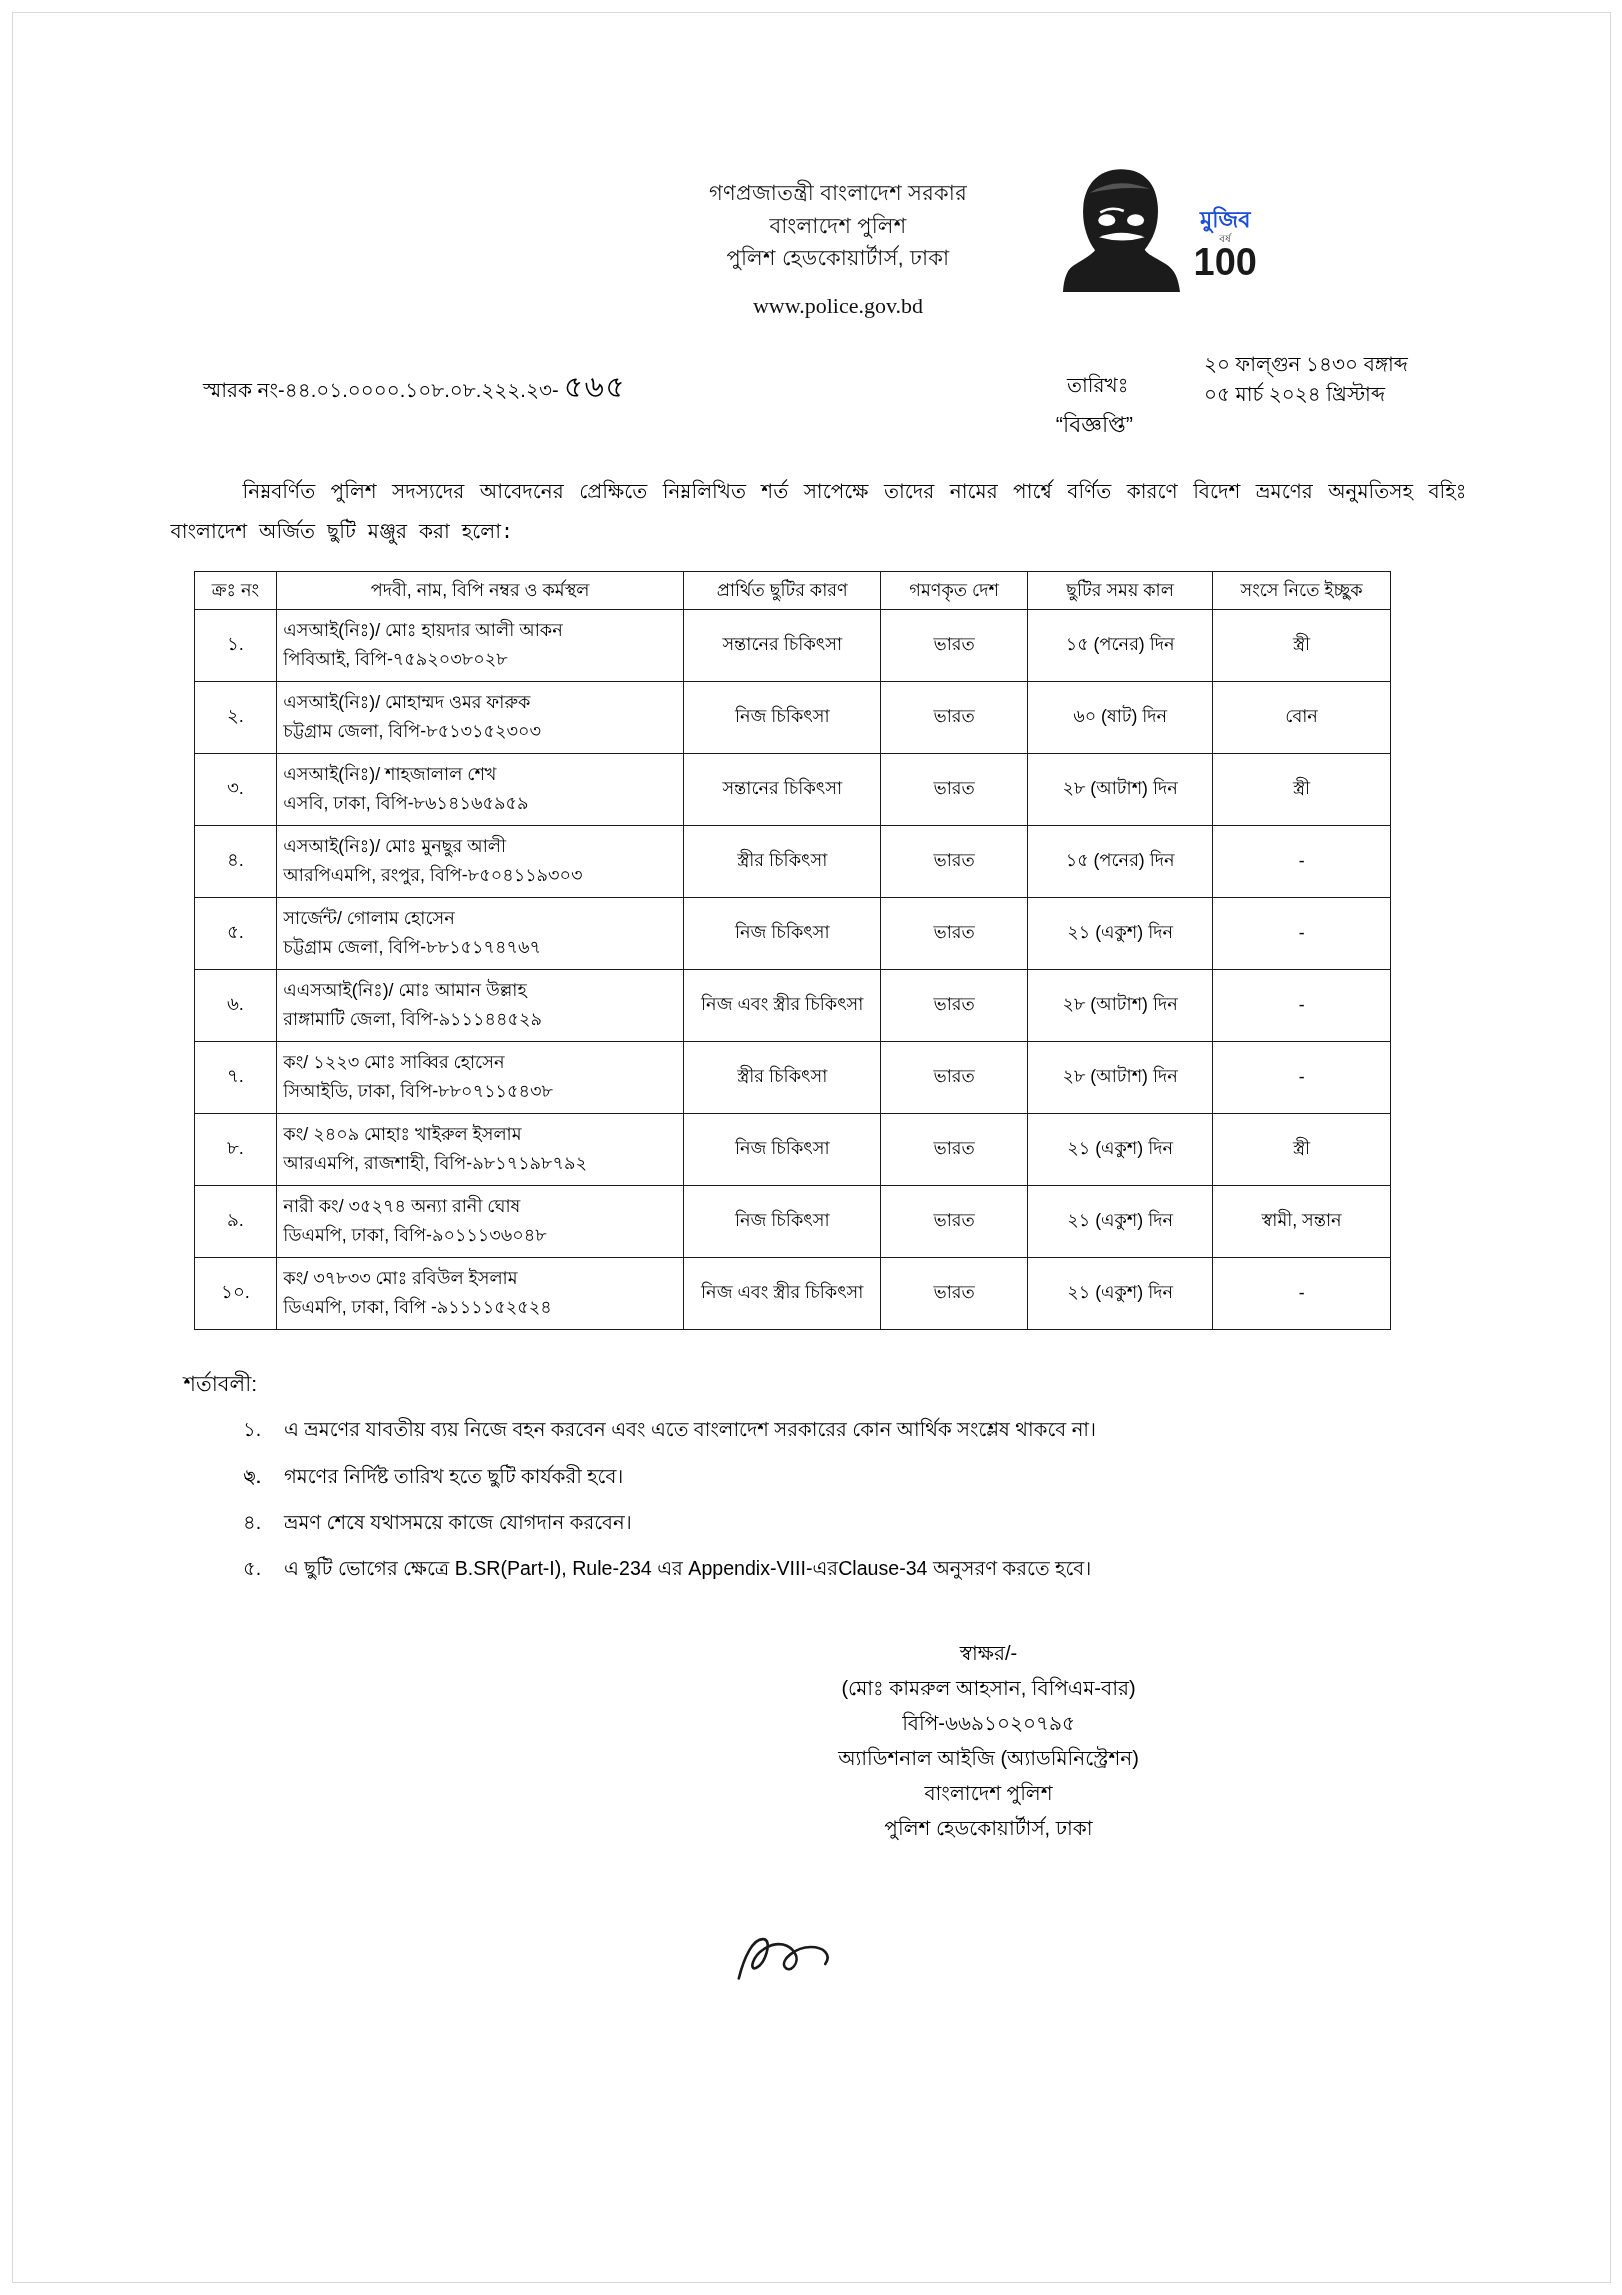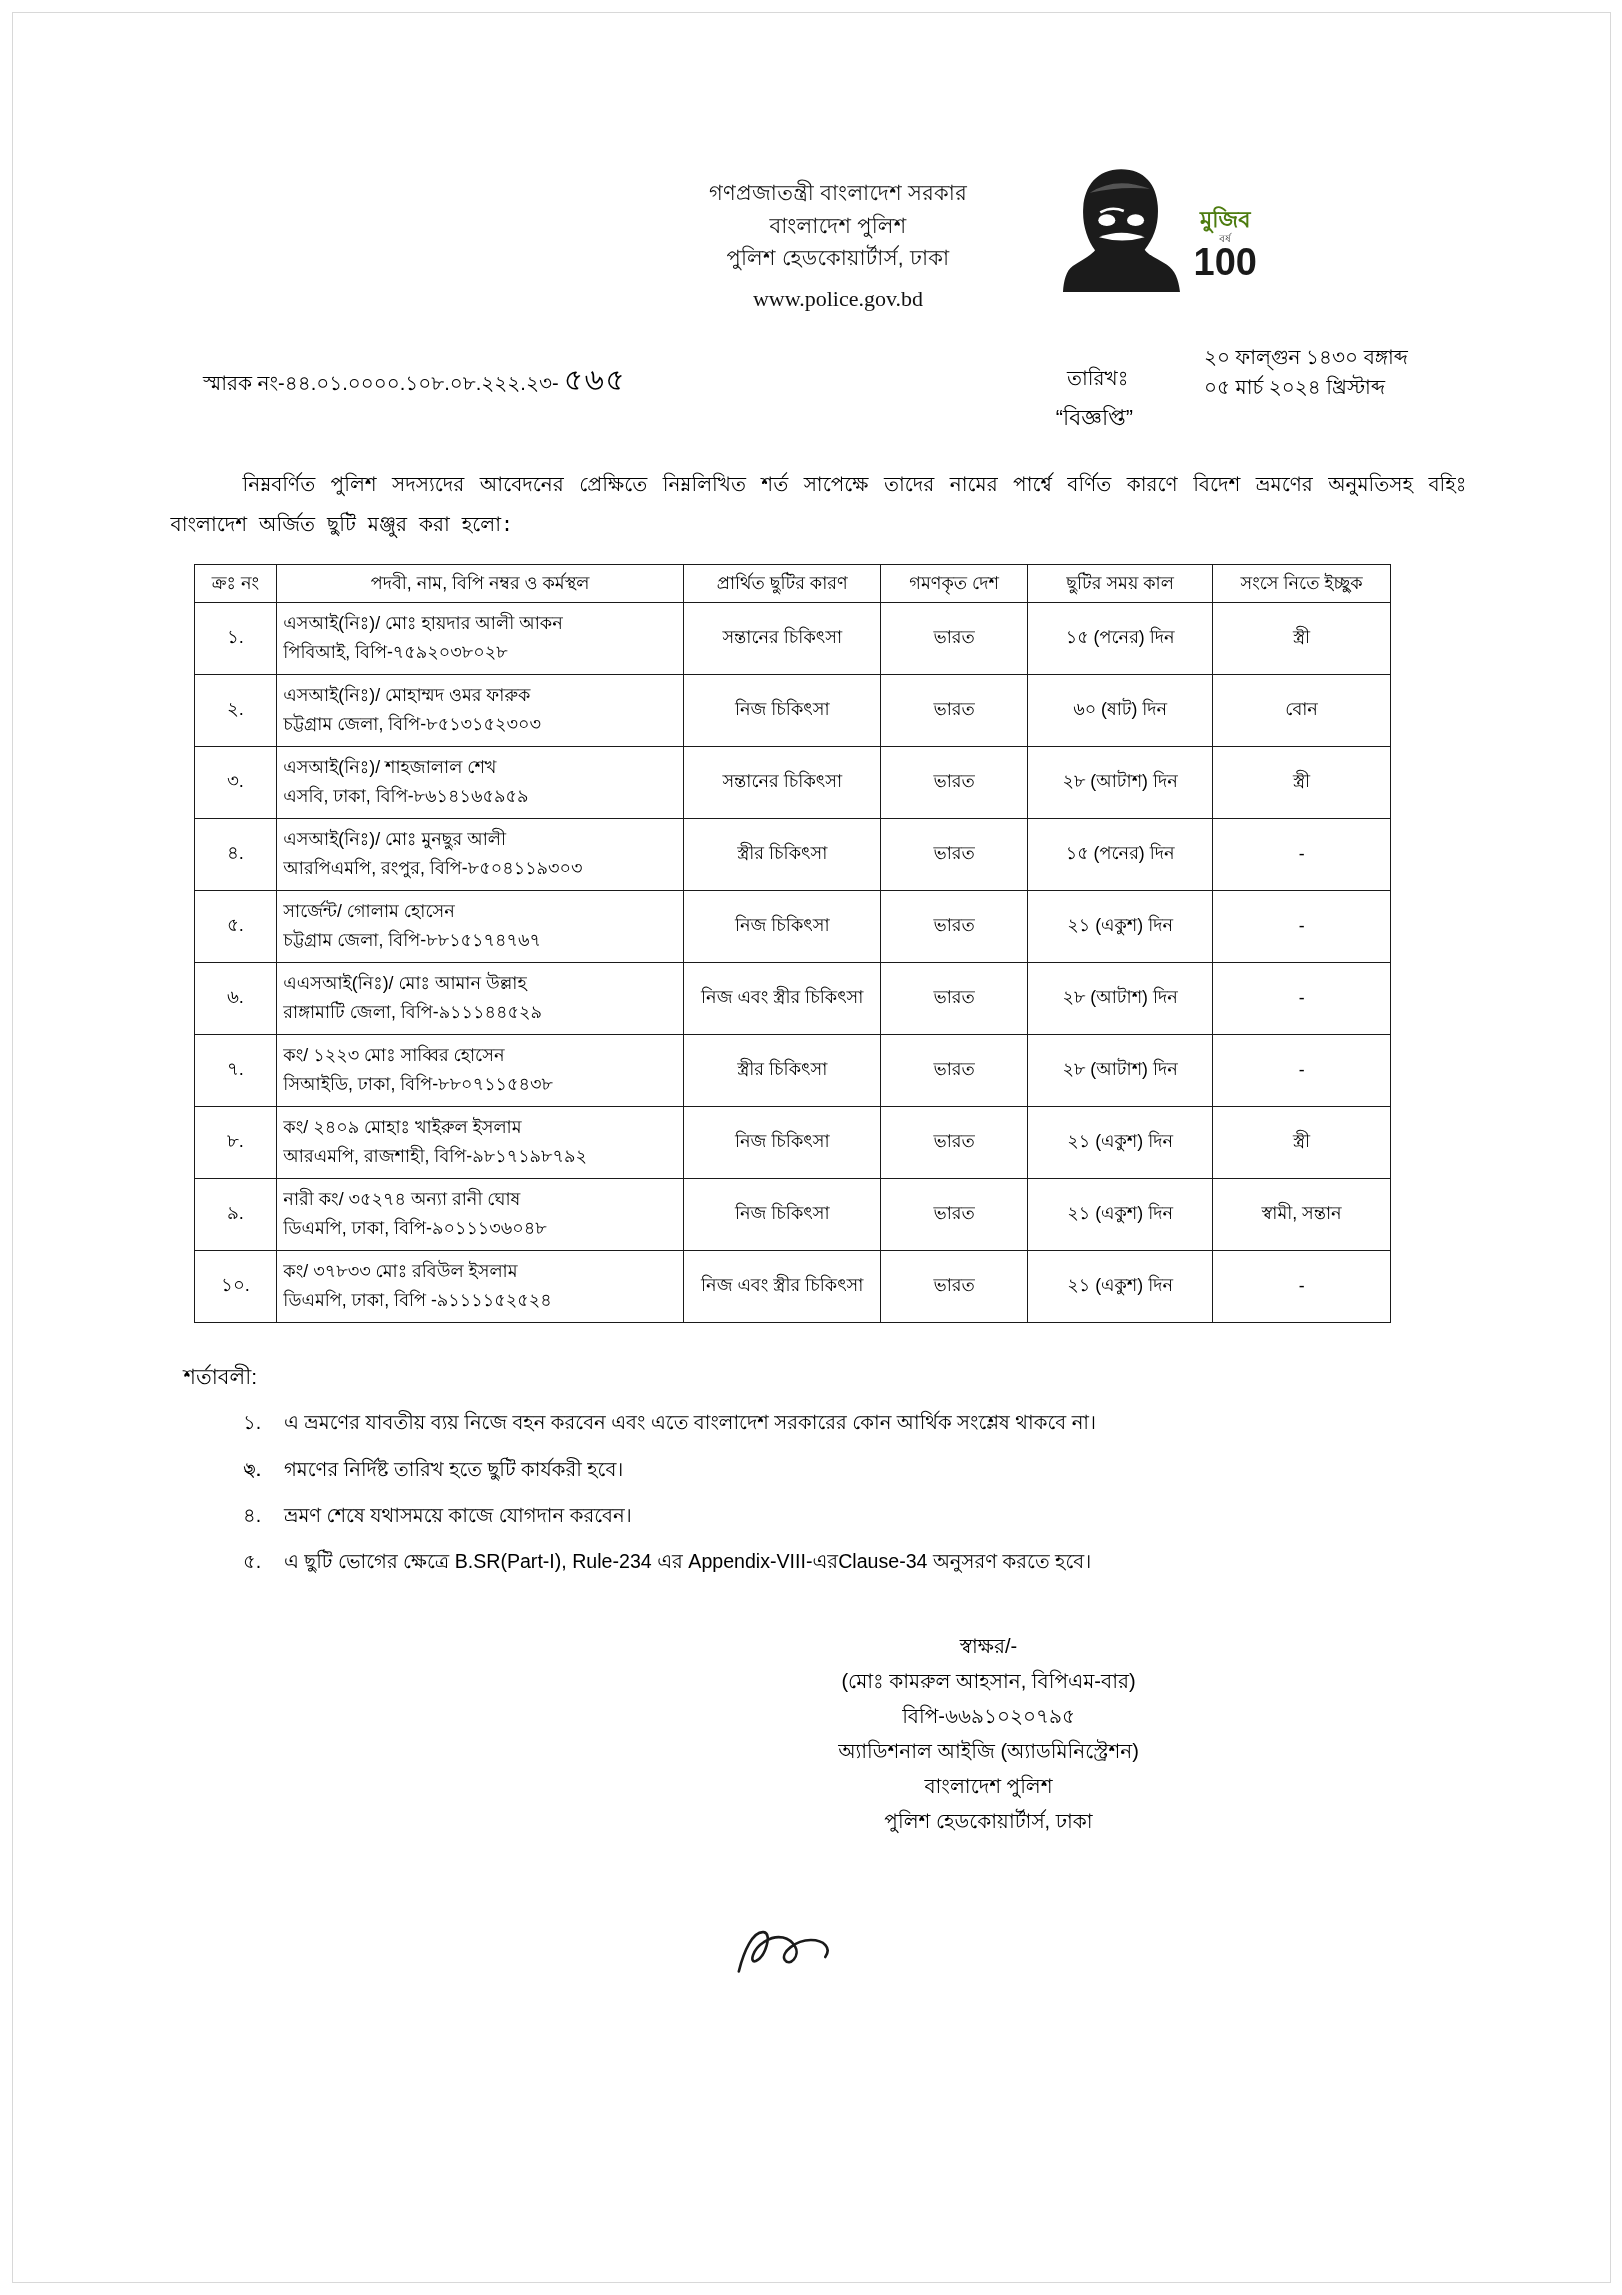--- a/index.html
+++ b/index.html
@@ -42,21 +42,21 @@
     padding-left: 39px;
   }
   .letterhead .l1, .letterhead .l2, .letterhead .l3 {
     font-family: "Liberation Sans", "DejaVu Sans", sans-serif;
     font-size: 21px;
     letter-spacing: 0.3px;
   }
   .letterhead .url {
     font-family: "Liberation Serif", serif;
     font-size: 22px;
-    margin-top: 7px;
+    margin-top: 14px;
   }
 
   .mujib-logo {
     position: absolute;
     right: 216px;
     top: -13px;
     width: 196px;
     height: 151px;
   }
   .mujib-logo .face {
@@ -66,21 +66,21 @@
   }
   .mujib-logo .badge {
     position: absolute;
     right: 0; top: 46px;
     text-align: center;
   }
   .mujib-logo .badge .bn {
     font-family: "Liberation Sans", sans-serif;
     font-weight: bold;
     font-size: 22px;
-    color: #4d7c0f;
+    color: #1d4ed8;
     line-height: .95;
   }
   .mujib-logo .badge .sub {
     font-family: "Liberation Sans", sans-serif;
     font-size: 9.8px;
     color: #1a1a1a;
     letter-spacing: 0.7px;
   }
   .mujib-logo .badge .hundred {
     font-family: "Liberation Sans", sans-serif;

